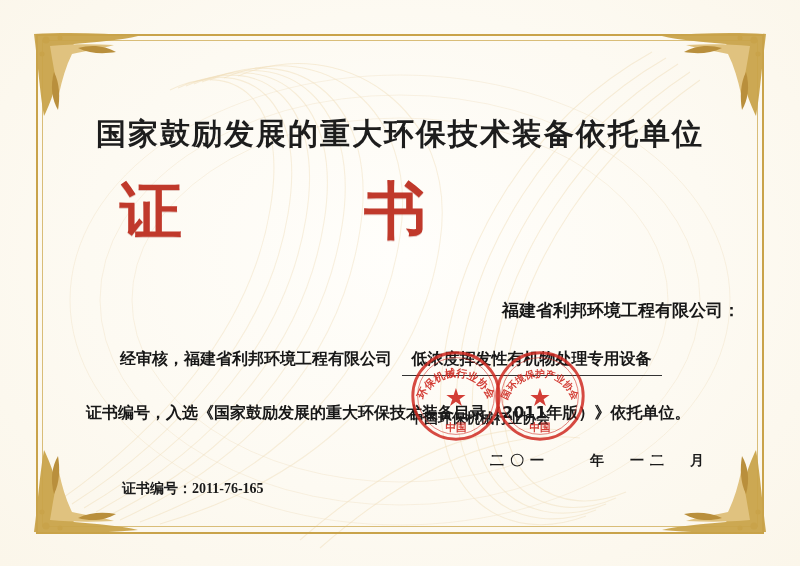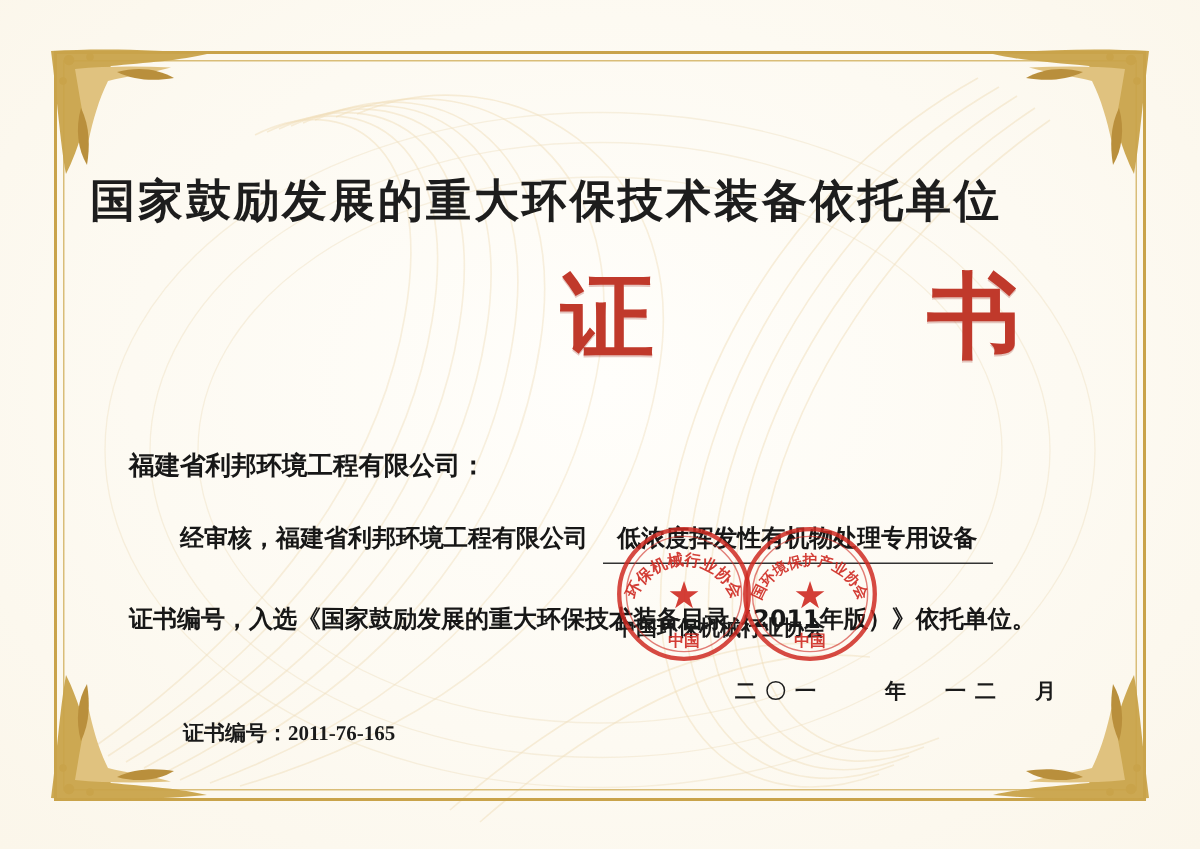--- a/index.html
+++ b/index.html
@@ -61,48 +61,49 @@
   
   .content {
     position: absolute;
     left: 60px;
     top: 60px;
     width: 680px;
     height: 450px;
   }
 
   .main-title {
-    text-align: left;
+    text-align: center;
     font-size: 30px;
     font-weight: bold;
     letter-spacing: 2px;
     color: #1d1d1d;
     margin-top: 54px;
     font-family: "DejaVu Serif", "Liberation Serif", serif;
   }
 
   .zheng-shu {
-    text-align: right;
+    text-align: left;
     margin-top: 14px;
     color: #c0392b;
     font-size: 62px;
     font-weight: bold;
     letter-spacing: 60px;
     text-indent: 60px;
     font-family: "DejaVu Serif", "Liberation Serif", serif;
     text-shadow: 0 1px 0 rgba(150,30,20,0.25);
   }
 
   .recipient {
     margin-top: 46px;
     margin-left: 26px;
     font-size: 17px;
     font-weight: bold;
     color: #171717;
     font-family: "DejaVu Sans", "Liberation Sans", sans-serif;
+    text-align: right;
   }
 
   .body-line {
     margin-top: 22px;
     margin-left: 26px;
     font-size: 16px;
     font-weight: bold;
     color: #171717;
     font-family: "DejaVu Sans", "Liberation Sans", sans-serif;
     line-height: 1.9;

